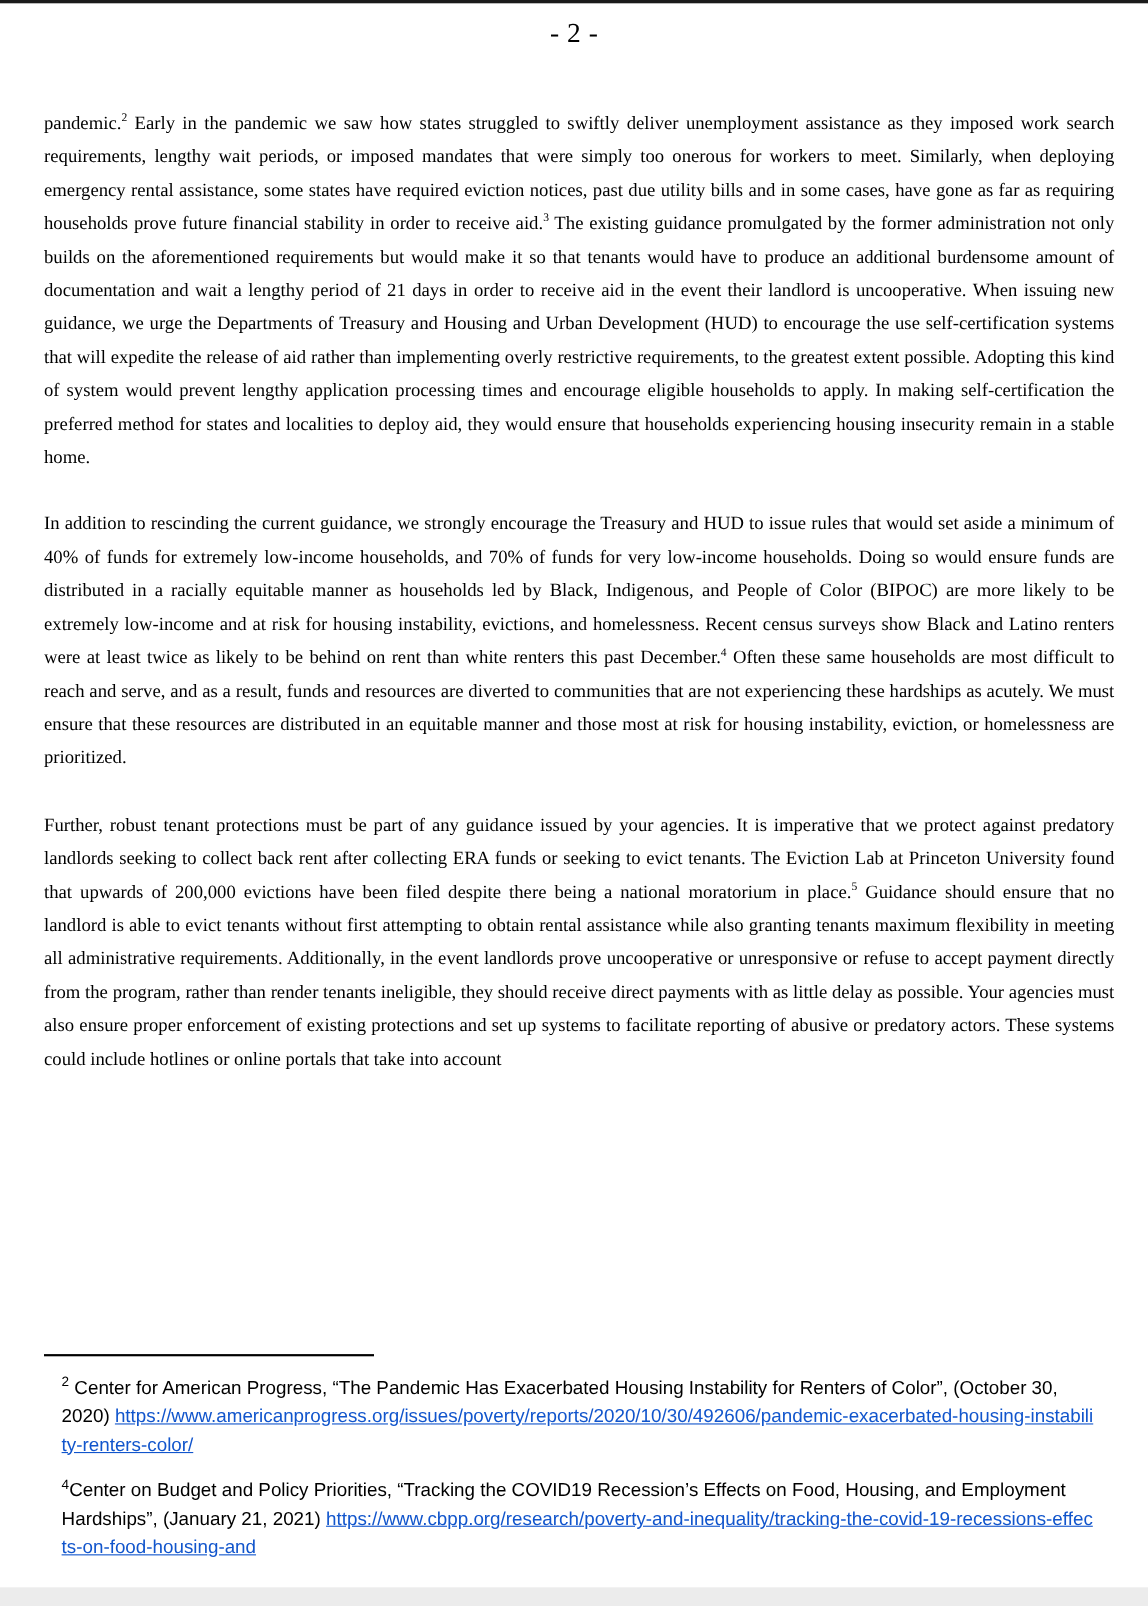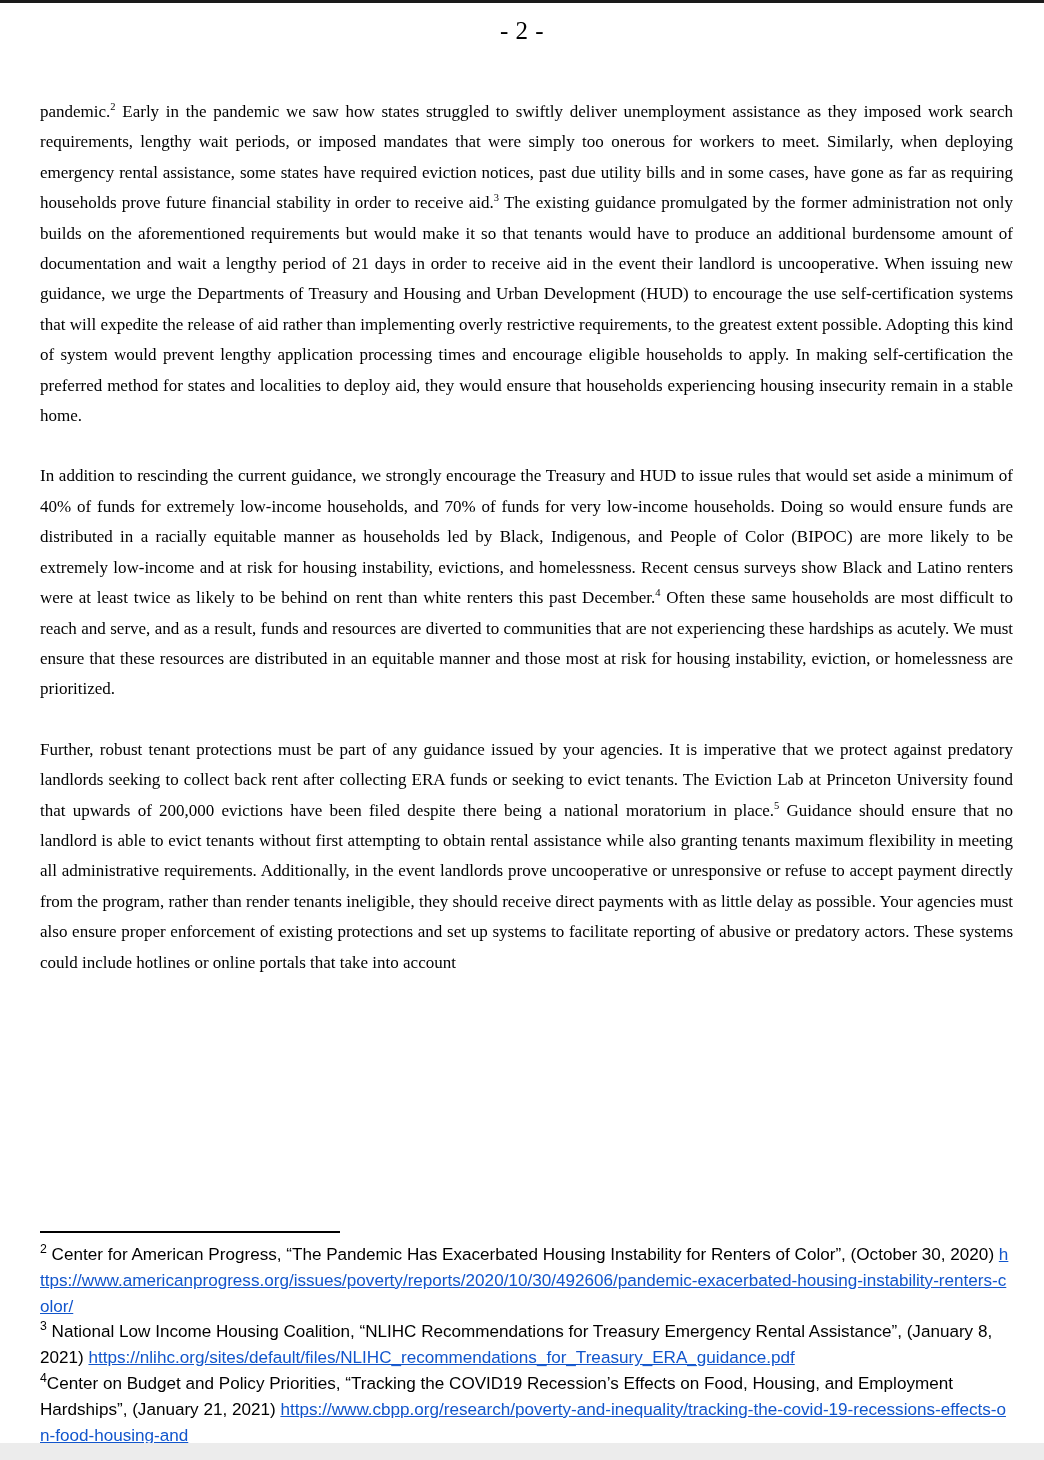--- a/index.html
+++ b/index.html
@@ -65,21 +65,21 @@
     height: 0;
     border-top: 2px solid #000000;
     margin: 0 0 9px 0;
   }
   .footnote {
     font-family: "Liberation Sans", "DejaVu Sans", sans-serif;
     font-size: 17.1px;
     line-height: 25.8px;
     color: #000000;
     text-align: left;
-    margin: 0;
+    margin: 16px;
     padding: 0;
   }
   .footnote sup {
     font-size: 0.72em;
     vertical-align: super;
     line-height: 0;
   }
   .lnk {
     color: #1155cc;
     text-decoration: underline;
@@ -100,20 +100,19 @@
 
   <div class="body-area">
     <p class="body-para">pandemic.<sup>2</sup> Early in the pandemic we saw how states struggled to swiftly deliver unemployment assistance as they imposed work search requirements, lengthy wait periods, or imposed mandates that were simply too onerous for workers to meet. Similarly, when deploying emergency rental assistance, some states have required eviction notices, past due utility bills and in some cases, have gone as far as requiring households prove future financial stability in order to receive aid.<sup>3</sup> The existing guidance promulgated by the former administration not only builds on the aforementioned requirements but would make it so that tenants would have to produce an additional burdensome amount of documentation and wait a lengthy period of 21 days in order to receive aid in the event their landlord is uncooperative. When issuing new guidance, we urge the Departments of Treasury and Housing and Urban Development (HUD) to encourage the use self-certification systems that will expedite the release of aid rather than implementing overly restrictive requirements, to the greatest extent possible. Adopting this kind of system would prevent lengthy application processing times and encourage eligible households to apply. In making self-certification the preferred method for states and localities to deploy aid, they would ensure that households experiencing housing insecurity remain in a stable home.</p>
     <p class="body-para">In addition to rescinding the current guidance, we strongly encourage the Treasury and HUD to issue rules that would set aside a minimum of 40% of funds for extremely low-income households, and 70% of funds for very low-income households. Doing so would ensure funds are distributed in a racially equitable manner as households led by Black, Indigenous, and People of Color (BIPOC) are more likely to be extremely low-income and at risk for housing instability, evictions, and homelessness. Recent census surveys show Black and Latino renters were at least twice as likely to be behind on rent than white renters this past December.<sup>4</sup> Often these same households are most difficult to reach and serve, and as a result, funds and resources are diverted to communities that are not experiencing these hardships as acutely. We must ensure that these resources are distributed in an equitable manner and those most at risk for housing instability, eviction, or homelessness are prioritized.</p>
     <p class="body-para">Further, robust tenant protections must be part of any guidance issued by your agencies. It is imperative that we protect against predatory landlords seeking to collect back rent after collecting ERA funds or seeking to evict tenants. The Eviction Lab at Princeton University found that upwards of 200,000 evictions have been filed despite there being a national moratorium in place.<sup>5</sup> Guidance should ensure that no landlord is able to evict tenants without first attempting to obtain rental assistance while also granting tenants maximum flexibility in meeting all administrative requirements. Additionally, in the event landlords prove uncooperative or unresponsive or refuse to accept payment directly from the program, rather than render tenants ineligible, they should receive direct payments with as little delay as possible. Your agencies must also ensure proper enforcement of existing protections and set up systems to facilitate reporting of abusive or predatory actors. These systems could include hotlines or online portals that take into account</p>
   </div>
 
   <div class="footnote-zone">
     <div class="footnote-rule"></div>
     <p class="footnote"><sup>2</sup> Center for American Progress, “The Pandemic Has Exacerbated Housing Instability for Renters of Color”, (October 30, 2020) <a class="lnk" href="#" style="color: rgb(17, 85, 204);">https://www.americanprogress.org/issues/poverty/reports/2020/10/30/492606/pandemic-exacerbated-housing-instability-renters-color/</a></p>
-    <p class="footnote"><sup>3</sup> National Low Income Housing Coalition, “NLIHC Recommendations for Treasury Emergency Rental Assistance”, (January 8, 2021) <a class="lnk" href="#" style="color: rgb(17, 85, 204);">https://nlihc.org/sites/default/files/NLIHC_recommendations_for_Treasury_ERA_guidance.pdf</a></p>
     <p class="footnote"><sup>4</sup>Center on Budget and Policy Priorities, “Tracking the COVID19 Recession’s Effects on Food, Housing, and Employment Hardships”, (January 21, 2021) <a class="lnk" href="#" style="color: rgb(17, 85, 204);">https://www.cbpp.org/research/poverty-and-inequality/tracking-the-covid-19-recessions-effects-on-food-housing-and</a></p>
 
   </div>
 
 </div>
 
 <div class="below-page"></div>
 
 </body></html>

